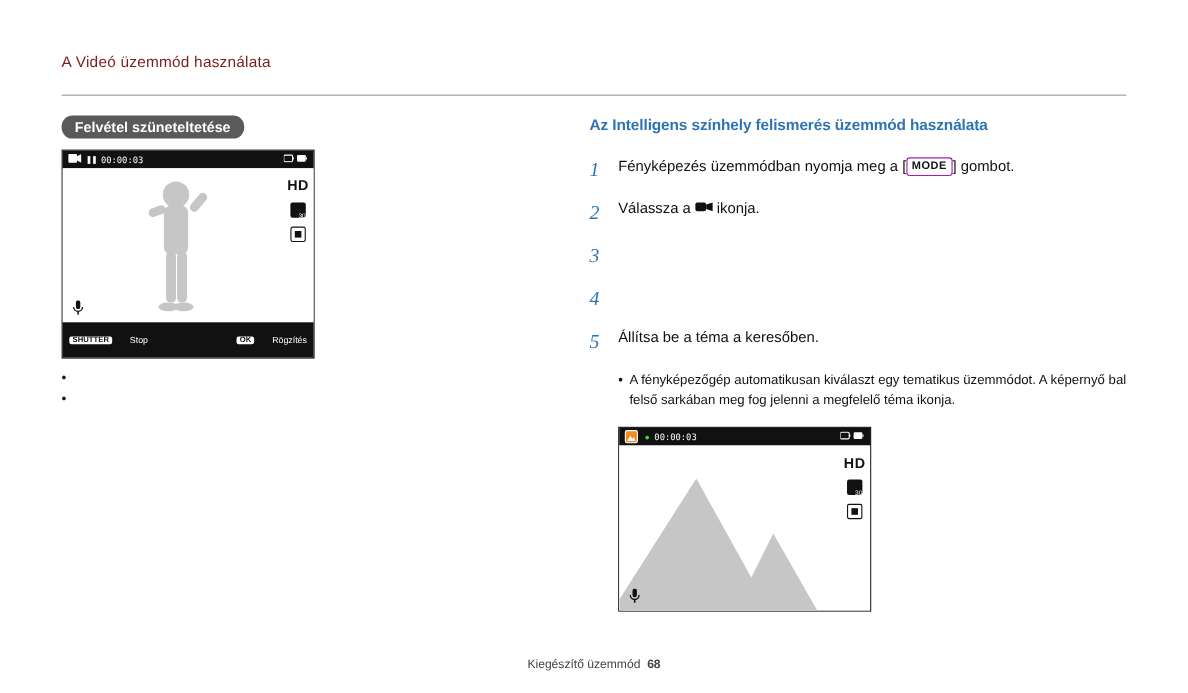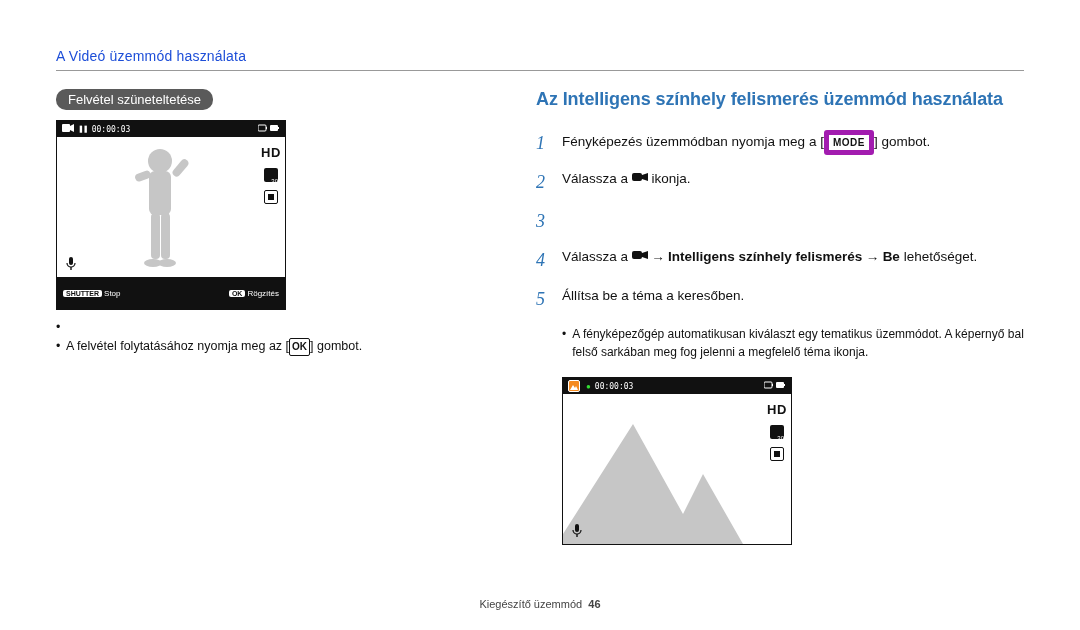--- a/index.html
+++ b/index.html
@@ -1,54 +1,54 @@
 <!DOCTYPE html>
 <html><head>
 <meta charset="utf-8">
 <style>
   * { box-sizing: border-box; margin: 0; padding: 0; }
   html, body { width: 1080px; height: 630px; font-family: "Segoe UI", Arial, sans-serif; color: #111; background: #fff; }
   .page { width: 1080px; height: 630px; position: relative; padding: 48px 56px 30px 56px; }
-  .header-breadcrumb { font-size: 14px; color: #1d4ed8; margin-bottom: 6px; letter-spacing: .2px; }
+  .header-breadcrumb { font-size: 14px; color: #7f1d1d; margin-bottom: 22px; letter-spacing: .2px; }
   .hr { height: 1px; background: #999; margin-bottom: 18px; }
   .cols { display: flex; gap: 40px; }
   .col-left { width: 440px; }
   .col-right { flex: 1; }
 
-  .pill { display: inline-block; background: #5a5a5a; color: #fff; border-radius: 10px; padding: 3px 12px; font-size: 13px; font-weight: 400; }
+  .pill { display: inline-block; background: #5a5a5a; color: #fff; border-radius: 10px; padding: 3px 12px; font-size: 13px; font-weight: 700; }
   .body-text { font-size: 12.5px; line-height: 1.45; color: #222; }
 
   .screengrab { width: 230px; border: 1.5px solid #111; margin: 10px 0 8px 0; background: #fff; }
   .sg-top { height: 16px; background: #111; color: #fff; display: flex; align-items: center; font-size: 8px; padding: 0 5px; gap: 4px; }
   .sg-top .fill { flex: 1; }
   .sg-body { height: 140px; background: #fff; display: flex; }
   .sg-canvas { flex: 1; position: relative; overflow: hidden; }
   .boy { position: absolute; left: 68px; bottom: 0; }
   .sg-side { width: 28px; display: flex; flex-direction: column; align-items: center; padding-top: 8px; gap: 8px; }
   .badge-hd { font-weight: 800; font-size: 13px; color: #111; letter-spacing: .5px; }
   .tiny-icon { width: 14px; height: 14px; background: #111; border-radius: 2px; position: relative; }
   .tiny-30 { font-size: 6px; color:#fff; position:absolute; right:0; bottom:-2px; }
   .wb-icon { width: 14px; height: 14px; border: 1.5px solid #111; border-radius: 2px; position: relative; }
   .wb-icon:after { content:""; position:absolute; inset:3px; background:#111; }
   .sg-mic { position:absolute; left:8px; bottom:6px; width:12px; height:14px; }
   .sg-mic svg { width:12px; height:14px; }
-  .sg-bottom { height: 18px; background: #111; color:#fff; display:flex; align-items:center; padding:16px 6px; font-size:8px; gap:2px; }
+  .sg-bottom { height: 18px; background: #111; color:#fff; display:flex; align-items:center; padding:16px 6px; font-size:8px; gap:16px; }
   .key { background:#fff; color:#111; border-radius:2px; padding:0 3px; font-size:7px; font-weight:700; }
 
   .bullet-list { margin-top: 6px; }
   .bullet-list .li { display:flex; gap:4px; font-size:12.5px; line-height:1.55; }
   .bullet-list .li .dot { width:6px; }
   .inline-key { display:inline-block; border:1px solid #111; border-radius:2px; padding:0 2px; font-size:10px; font-weight:700; vertical-align:baseline; }
 
-  .h2 { color: #2E74B5; font-size: 18px; font-weight: 700; margin-bottom: 10px; letter-spacing: -.1px; }
+  .h2 { color: #2E74B5; font-size: 14px; font-weight: 700; margin-bottom: 10px; letter-spacing: -.1px; }
 
   .steps { margin-top: 14px; }
   .step { display:flex; gap:12px; padding: 6px 0; font-size: 13.5px; line-height:1.5; align-items:flex-start; }
   .step .num { color:#2E74B5; font-size: 18px; font-style: italic; font-weight: 400; width: 14px; font-family: Georgia, "Times New Roman", serif; }
-  .mode-key { display:inline-block; border:5px solid #a21caf; border-radius:3px; padding:0 4px; font-size:10px; font-weight:700; letter-spacing:.5px; vertical-align:middle; }
+  .mode-key { display:inline-block; border:1px solid #a21caf; border-radius:3px; padding:0 4px; font-size:10px; font-weight:700; letter-spacing:.5px; vertical-align:middle; }
   .cam-icon { display:inline-block; vertical-align:middle; }
   .cam-icon svg { width:16px; height:12px; }
   .arrow { font-family: serif; }
 
   .note { margin-top:6px; margin-left:26px; display:flex; gap:6px; font-size:12px; line-height:1.5; }
   .note .dot { width:6px; }
 
   .screengrab-r { width: 230px; border: 1.5px solid #111; margin: 16px 0 8px 26px; }
   .sg-top-r { height: 16px; background: #111; color:#fff; display:flex; align-items:center; font-size:8px; padding:0 5px; gap:4px; }
   .sg-top-r .orange { width:12px; height:12px; background:#f58a1f; border:1px solid #fff; border-radius:2px; margin-right:2px; display:flex; align-items:center; justify-content:center; }
@@ -128,23 +128,20 @@
           <span>Rögzítés</span>
         </div>
       </div>
 
       <div class="bullet-list">
         <div class="li">
           <span class="dot">•</span>
         </div>
         <div class="li">
           <span class="dot">•</span>
-          <span>
-            <span>A felvétel folytatásához nyomja meg az [</span><span class="inline-key">OK</span><span>] gombot.</span>
-          </span>
         </div>
       </div>
     </div>
 
     <div class="col-right">
       <h2 class="h2">Az Intelligens színhely felismerés üzemmód használata</h2>
 
       <div class="steps">
         <div class="step">
           <span class="num">1</span>
@@ -159,26 +156,20 @@
                   <rect x="0" y="2" width="10" height="8" rx="2" fill="#111"></rect>
                   <path d="M10 4 L16 2 L16 10 L10 8 Z" fill="#111"></path>
                 </svg></span><span> ikonja.</span>
           </span>
         </div>
         <div class="step">
           <span class="num">3</span>
         </div>
         <div class="step">
           <span class="num">4</span>
-          <span>
-            <span>Válassza a </span><span class="cam-icon"><svg viewBox="0 0 16 12">
-                  <rect x="0" y="2" width="10" height="8" rx="2" fill="#111"></rect>
-                  <path d="M10 4 L16 2 L16 10 L10 8 Z" fill="#111"></path>
-                </svg></span><span class="arrow"> → </span><b>Intelligens színhely felismerés</b><span class="arrow"> → </span><b>Be</b><span> lehetőséget.</span>
-          </span>
         </div>
         <div class="step">
           <span class="num">5</span>
           <span>Állítsa be a téma a keresőben.</span>
         </div>
       </div>
 
       <div class="note">
         <span class="dot">•</span>
         <span>A fényképezőgép automatikusan kiválaszt egy tematikus üzemmódot. A képernyő bal felső sarkában meg fog jelenni a megfelelő téma ikonja.</span>
@@ -222,15 +213,15 @@
                 <span class="tiny-30">30</span>
               </span>
             <span class="wb-icon"></span>
           </div>
         </div>
       </div>
     </div>
   </div>
 
   <div class="footer">
-    <span>Kiegészítő üzemmód</span>&nbsp;&nbsp;<b>46</b>
+    <span>Kiegészítő üzemmód</span>&nbsp;&nbsp;<b>68</b>
   </div>
 </div>
 
 </body></html>

